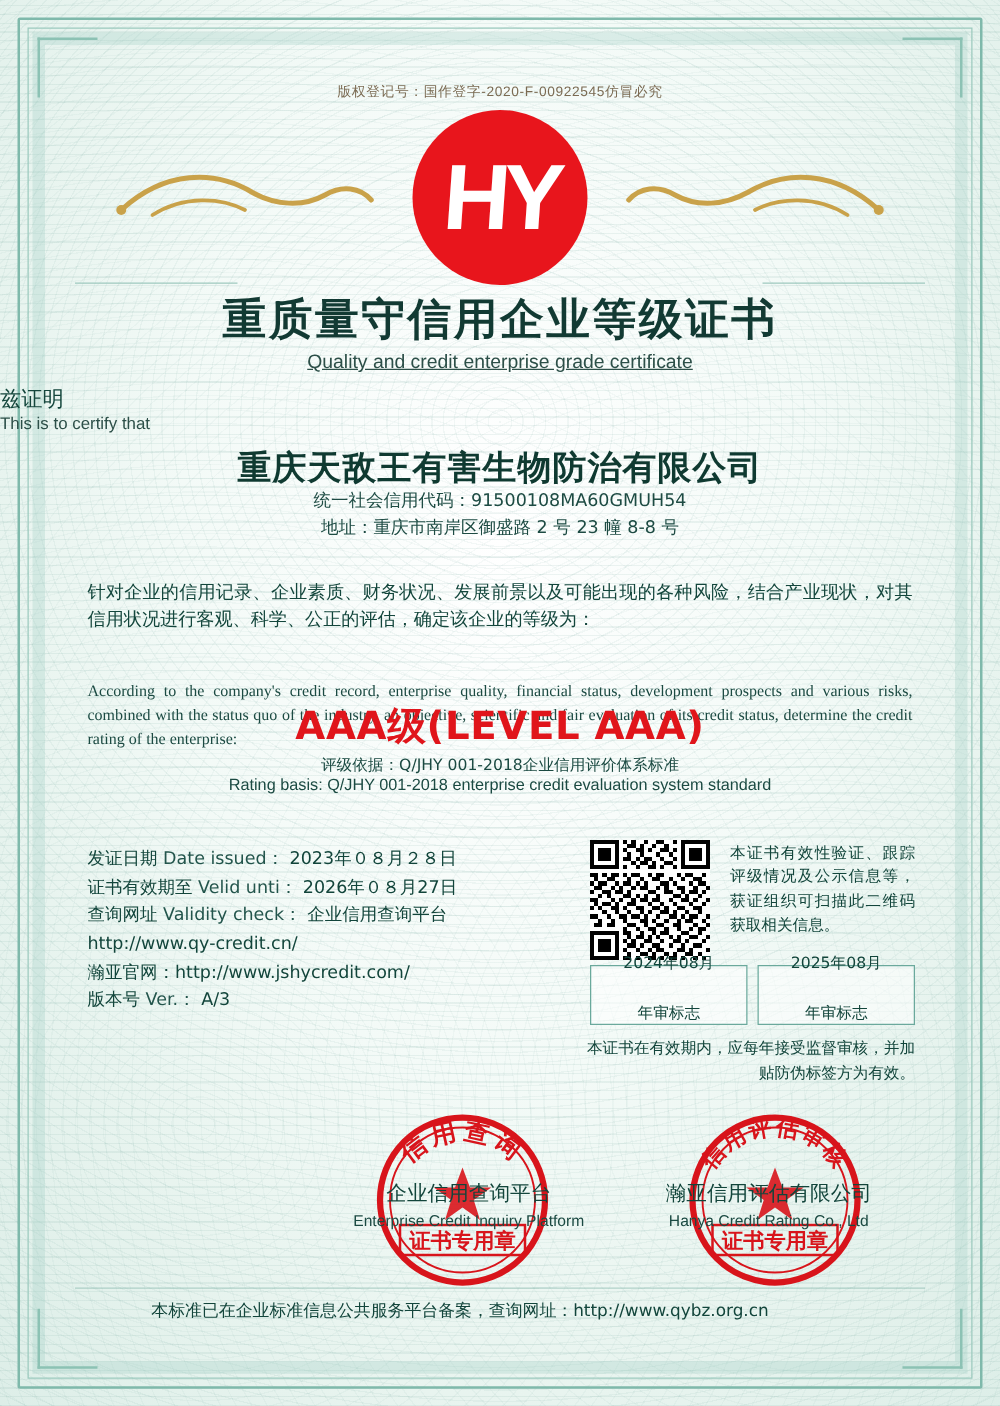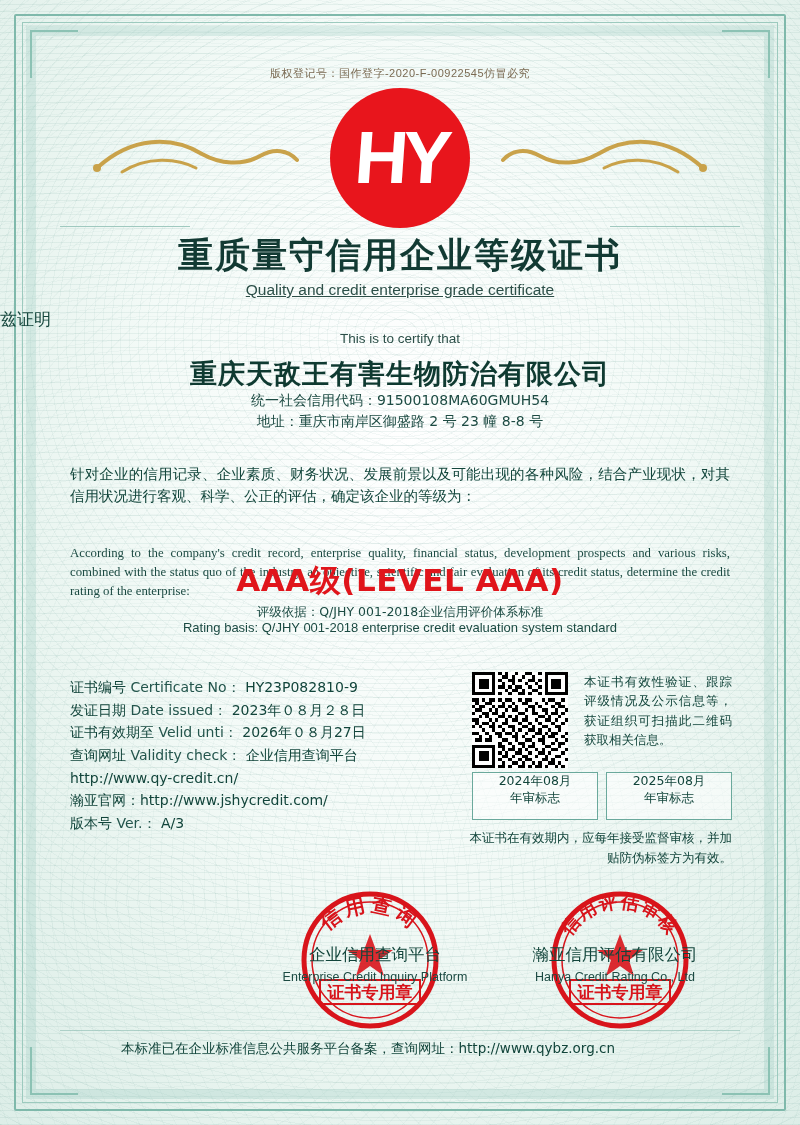--- a/index.html
+++ b/index.html
@@ -87,21 +87,21 @@
   .title-rule.r{right:60px;width:130px;}
   .title-en{
     position:absolute;top:281px;left:0;width:800px;text-align:center;
     font-size:15.5px;color:#2c4f48;text-decoration:underline;
   }
   .certify-cn{
     position:absolute;top:308px;left:0;width:800px;
     font-size:17px;color:#14463c;font-family:"DejaVu Sans", sans-serif;
   }
   .certify-en{
-    position:absolute;top:331px;left:0;width:800px;text-align:center;
+    position:absolute;top:331px;left:0;width:800px;
     font-size:13.5px;color:#2c4f48;
   }
   .company{
     position:absolute;top:356px;left:0;width:800px;text-align:center;
     font-size:27px;font-weight:bold;color:#0f3a31;letter-spacing:1px;
     font-family:"DejaVu Sans", sans-serif;
   }
   .code{
     position:absolute;top:392px;left:0;width:800px;text-align:center;
     font-size:14px;color:#1d4b43;font-family:"DejaVu Sans", sans-serif;
@@ -156,23 +156,24 @@
     font-size:12.5px;color:#12453b;line-height:1.55;text-align:justify;
     font-family:"DejaVu Sans", sans-serif;
   }
 
   .stamp-boxes{
     position:absolute;left:472px;top:772px;width:260px;height:48px;
     display:flex;gap:8px;
   }
   .stamp-box{
     flex:1;border:1px solid #6aa99c;background:rgba(255,255,255,0.55);
-    display:flex;flex-direction:column;align-items:center;justify-content:flex-start;
+    display:flex;flex-direction:column;align-items:center;justify-content:flex-end;
     font-size:12.5px;color:#12453b;line-height:1.35;
     font-family:"DejaVu Sans", sans-serif;
+    gap:23px;
   }
   .note-bottom{
     position:absolute;left:464px;top:828px;width:268px;
     font-size:12.5px;color:#12453b;line-height:1.6;text-align:right;
     font-family:"DejaVu Sans", sans-serif;
   }
 
   .seal{
     position:absolute;width:160px;height:160px;
   }
@@ -247,25 +248,20 @@
     <div class="addr">地址：重庆市南岸区御盛路 2 号 23 幢 8-8 号</div>
 
     <div class="para">针对企业的信用记录、企业素质、财务状况、发展前景以及可能出现的各种风险，结合产业现状，对其信用状况进行客观、科学、公正的评估，确定该企业的等级为：</div>
     <div class="para-en">According to the company's credit record, enterprise quality, financial status, development prospects and various risks, combined with the status quo of the industry, an objective, scientific and fair evaluation of its credit status, determine the credit rating of the enterprise:</div>
 
     <div class="level">AAA级(LEVEL AAA)</div>
     <div class="basis-cn">评级依据：Q/JHY 001-2018企业信用评价体系标准</div>
     <div class="basis-en">Rating basis: Q/JHY 001-2018 enterprise credit evaluation system standard</div>
 
     <div class="info">
-      <div class="line">
-        <span class="lab-cn">证书编号</span>
-        <span class="lab-en">Certificate No：</span>
-        <span>HY23P082810-9</span>
-      </div>
       <div class="line">
         <span class="lab-cn">发证日期</span>
         <span class="lab-en">Date issued：</span>
         <span>2023年０８月２８日</span>
       </div>
       <div class="line">
         <span class="lab-cn">证书有效期至</span>
         <span class="lab-en">Velid unti：</span>
         <span>2026年０８月27日</span>
       </div>

